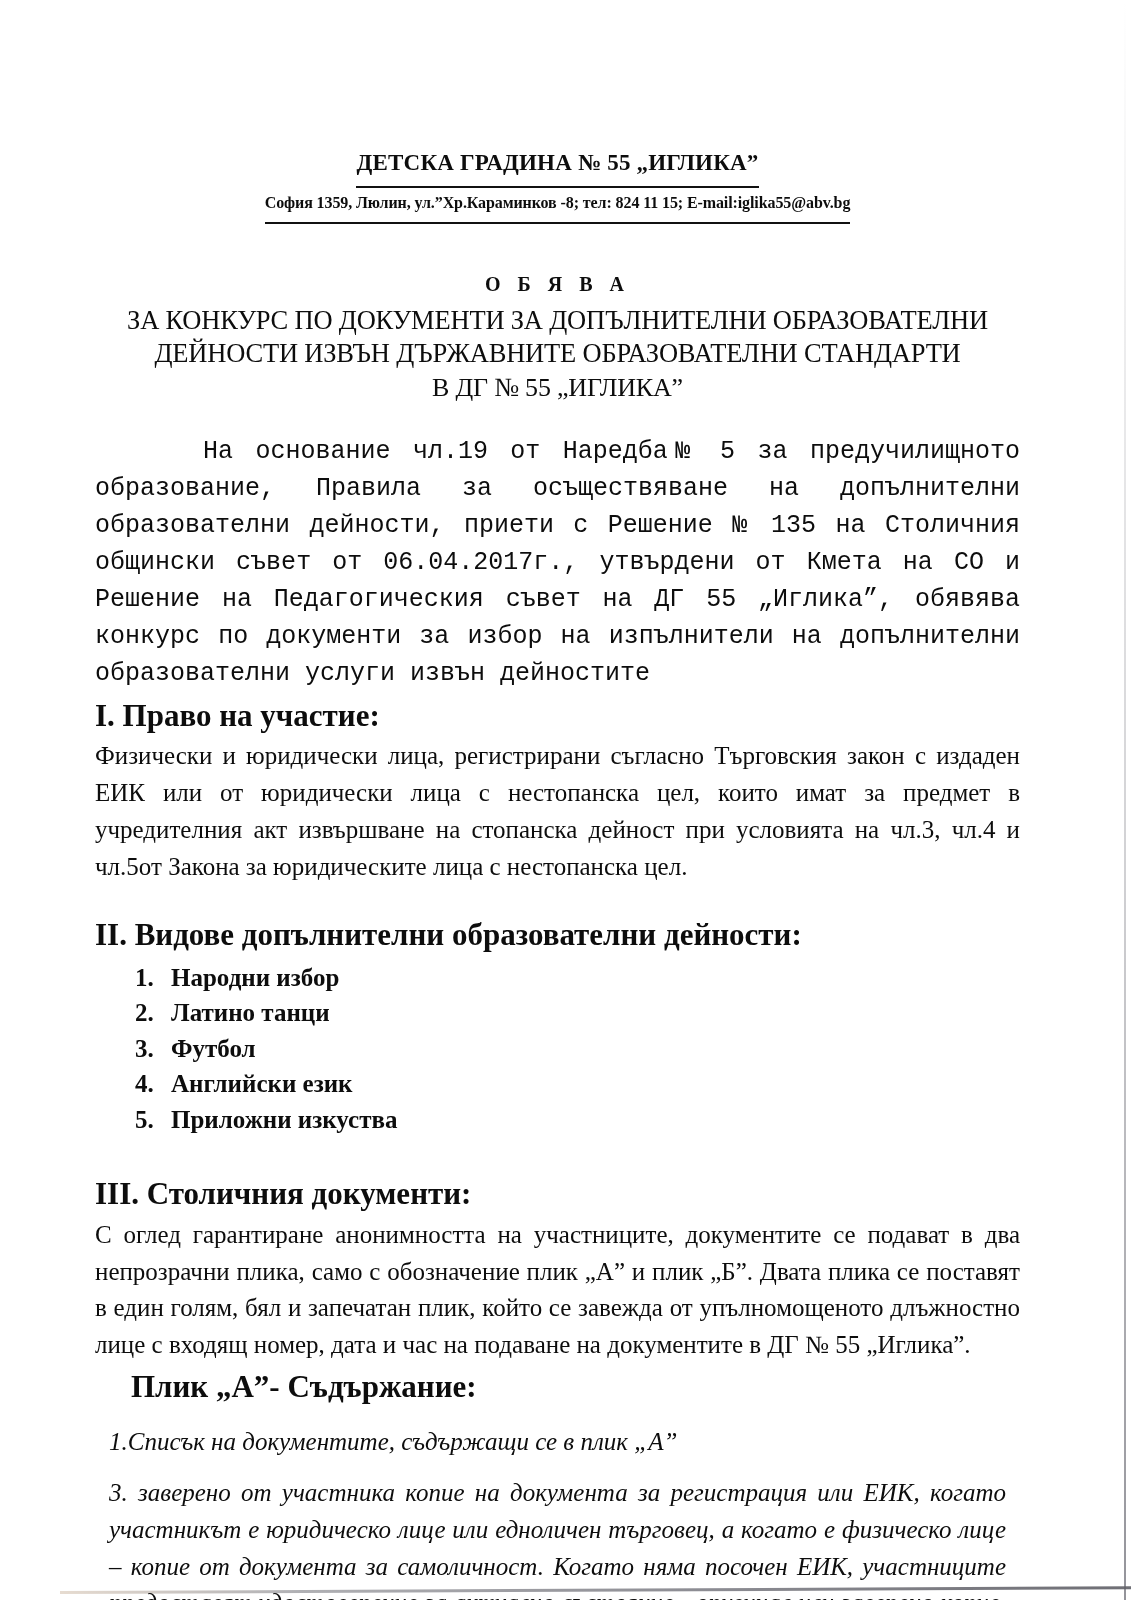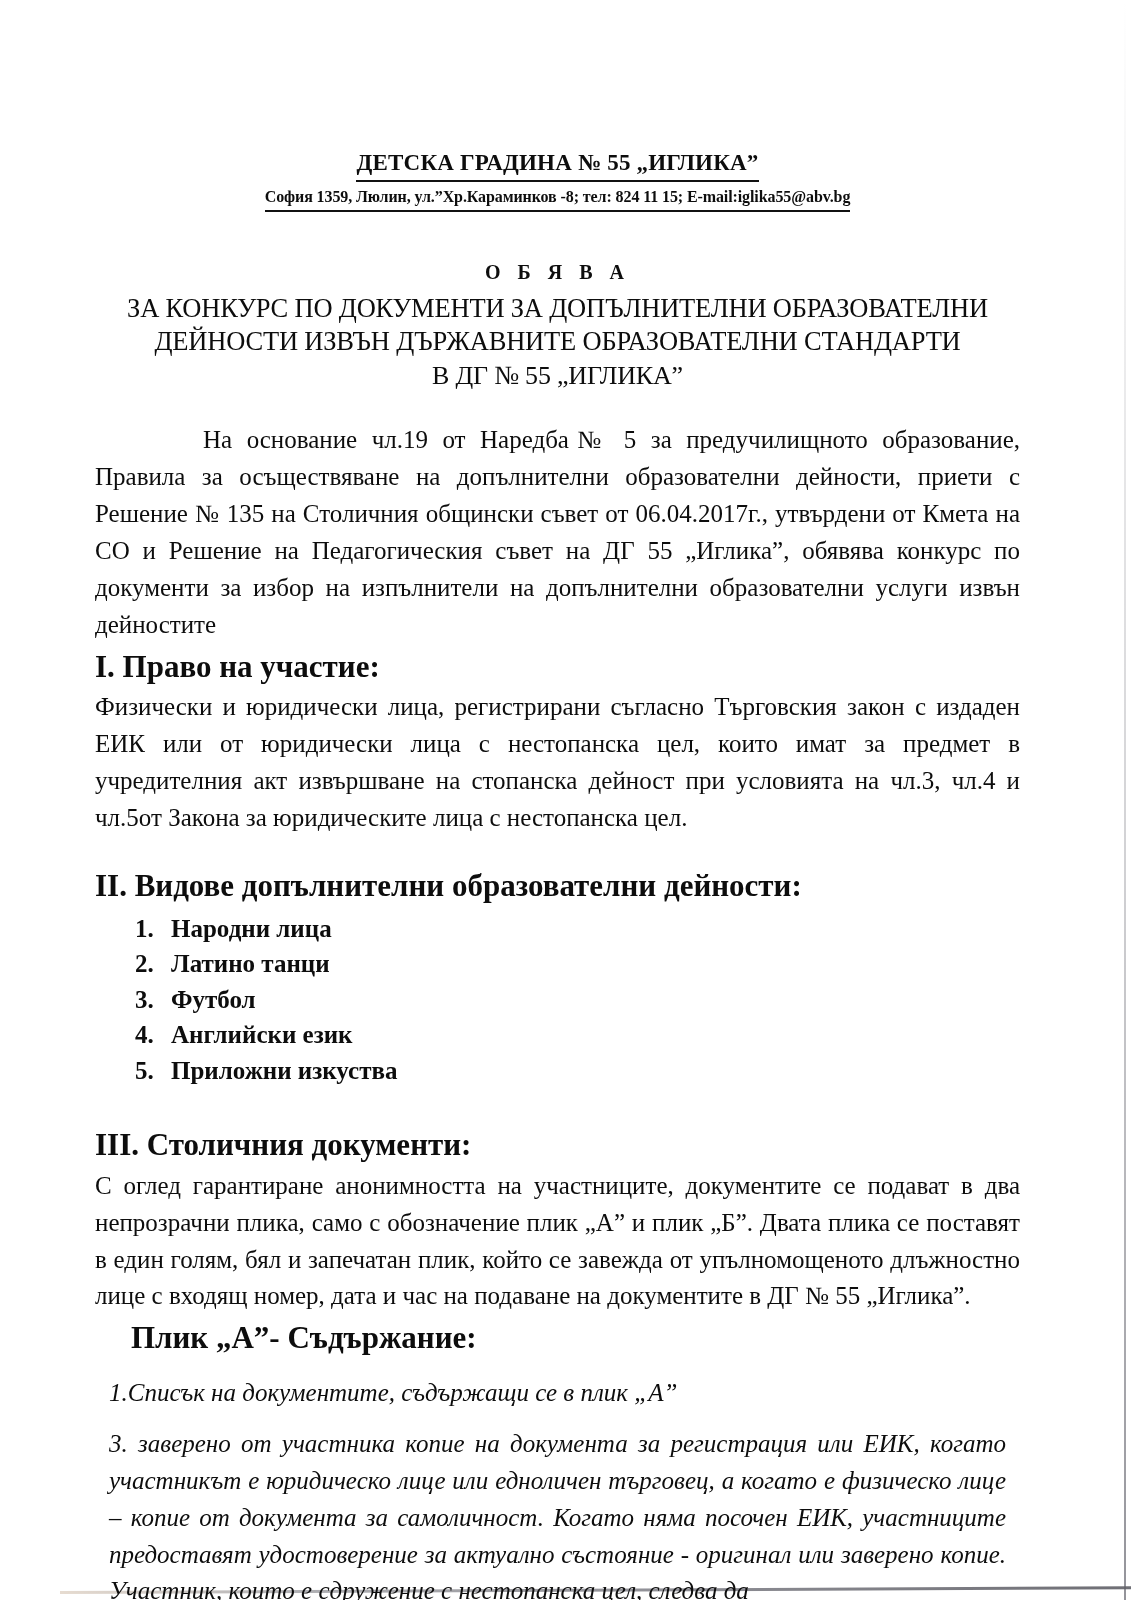--- a/index.html
+++ b/index.html
@@ -57,21 +57,21 @@
   
   .letterhead {
     margin-top: 148px;
     text-align: center;
     font-weight: bold;
     line-height: 1.30;
   }
   .letterhead .lh-line {
     display: inline-block;
     border-bottom: 2px solid #111;
-    padding-bottom: 2px;
+    padding-bottom: 8px;
   }
   .lh-org {
     font-size: 23px;
     letter-spacing: 0.2px;
   }
   .lh-addr {
     font-size: 16px;
     letter-spacing: -0.1px;
     margin-top: 5px;
   }
@@ -103,21 +103,21 @@
   .body-block {
     margin-top: 30px;
     font-size: 25px;
     line-height: 1.475;
   }
   p.para {
     margin: 0;
     text-align: justify;
     text-justify: inter-word;
   }
-  p.indent { text-indent: 108px; }
+  p.indent { text-indent: 108px; font-family: Liberation Mono, monospace; }
   p.flush  { text-indent: 0; }
 
   h3.sec-head {
     margin: 0;
     font-size: 31px;
     font-weight: bold;
     line-height: 1.475;
     text-align: left;
   }
   h3.sec-head.indented { padding-left: 36px; }
@@ -185,21 +185,21 @@
 
       <p class="para flush">Физически и юридически лица, регистрирани съгласно Търговския закон с издаден ЕИК или от юридически лица с нестопанска цел, които имат за предмет в учредителния акт извършване на стопанска дейност при условията на чл.3, чл.4 и чл.5от Закона за юридическите лица с нестопанска цел.</p>
 
       <div class="gap-md"></div>
 
       <h3 class="sec-head">II. Видове допълнителни образователни дейности:</h3>
 
       <ol class="activities">
         <li>
           <span class="num">1.</span>
-          <span class="txt">Народни лица</span>
+          <span class="txt">Народни избор</span>
         </li>
         <li>
           <span class="num">2.</span>
           <span class="txt">Латино танци</span>
         </li>
         <li>
           <span class="num">3.</span>
           <span class="txt">Футбол</span>
         </li>
         <li>

